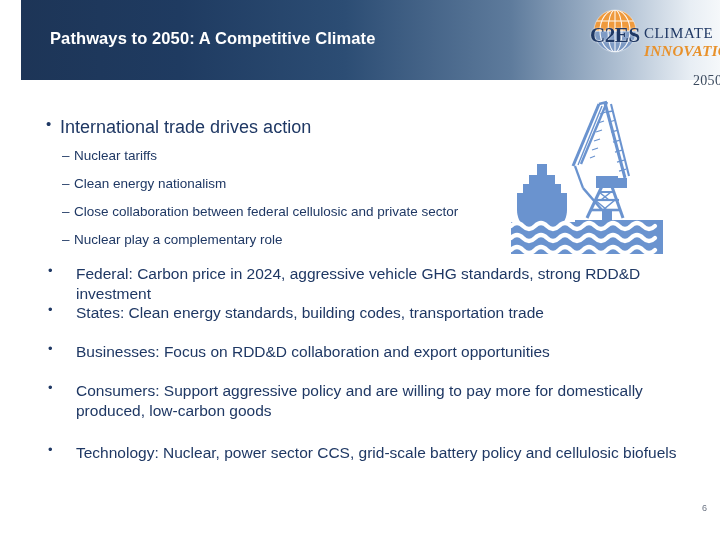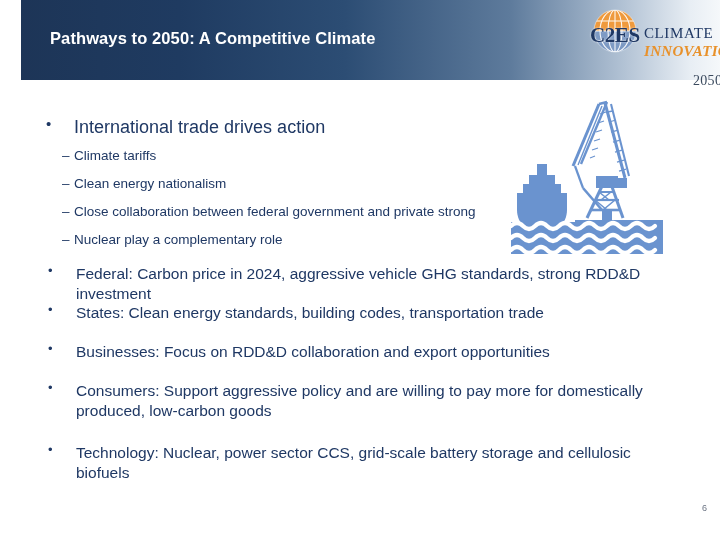--- a/index.html
+++ b/index.html
@@ -132,21 +132,21 @@
   }
   .lvl1 .txt {
     display: block;
     margin-left: 28px;
   }
 
   .lvl1.big {
     font-size: 18px;
   }
   .lvl1.big .bullet { font-size: 15px; top: -2px; }
-  .lvl1.big .txt { }
+  .lvl1.big .txt { margin-left: 14px; }
 
   .lvl2 {
     position: absolute;
     color: #1f3864;
     font-size: 13.5px;
     line-height: 1.25;
   }
   .lvl2 .dash {
     position: absolute;
     left: 0;
@@ -264,31 +264,31 @@
       <rect x="0" y="176" width="175" height="6" fill="#ffffff"></rect>
     </svg>
 
     <div class="lvl1 big" style="left:46px; top:36px; width:430px;">
       <span class="bullet">•</span>
       <span class="txt">International trade drives action</span>
     </div>
 
     <div class="lvl2" style="left:62px; top:68px; width:430px;">
       <span class="dash">–</span>
-      <span class="txt">Climate tariffs</span>
+      <span class="txt">Nuclear tariffs</span>
     </div>
 
     <div class="lvl2" style="left:62px; top:96px; width:430px;">
       <span class="dash">–</span>
       <span class="txt">Clean energy nationalism</span>
     </div>
 
     <div class="lvl2" style="left:62px; top:124px; width:440px;">
       <span class="dash">–</span>
-      <span class="txt">Close collaboration between federal government and private strong</span>
+      <span class="txt">Close collaboration between federal cellulosic and private sector</span>
     </div>
 
     <div class="lvl2" style="left:62px; top:152px; width:430px;">
       <span class="dash">–</span>
       <span class="txt">Nuclear play a complementary role</span>
     </div>
 
     <div class="lvl1" style="left:48px; top:184px; width:630px;">
       <span class="bullet">•</span>
       <span class="txt">Federal: Carbon price in 2024, aggressive vehicle GHG standards, strong RDD&amp;D investment</span>
@@ -304,20 +304,20 @@
       <span class="txt">Businesses: Focus on RDD&amp;D collaboration and export opportunities</span>
     </div>
 
     <div class="lvl1" style="left:48px; top:301px; width:624px;">
       <span class="bullet">•</span>
       <span class="txt">Consumers: Support aggressive policy and are willing to pay more for domestically produced, low-carbon goods</span>
     </div>
 
     <div class="lvl1" style="left:48px; top:363px; width:630px;">
       <span class="bullet">•</span>
-      <span class="txt">Technology: Nuclear, power sector CCS, grid-scale battery storage and cellulosic biofuels</span>
+      <span class="txt">Technology: Nuclear, power sector CCS, grid-scale battery policy and cellulosic biofuels</span>
     </div>
 
   </div>
 
   <div id="page-number">6</div>
 
 </div>
 
 </body></html>

